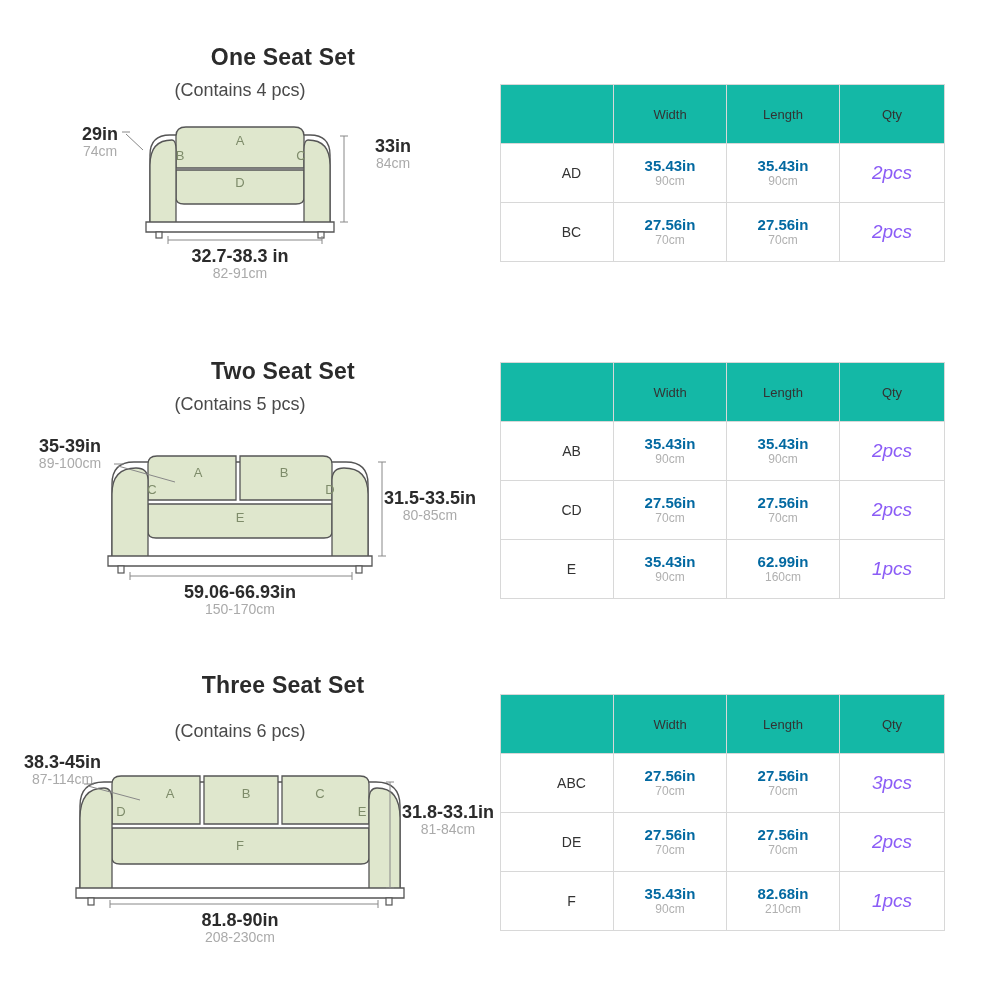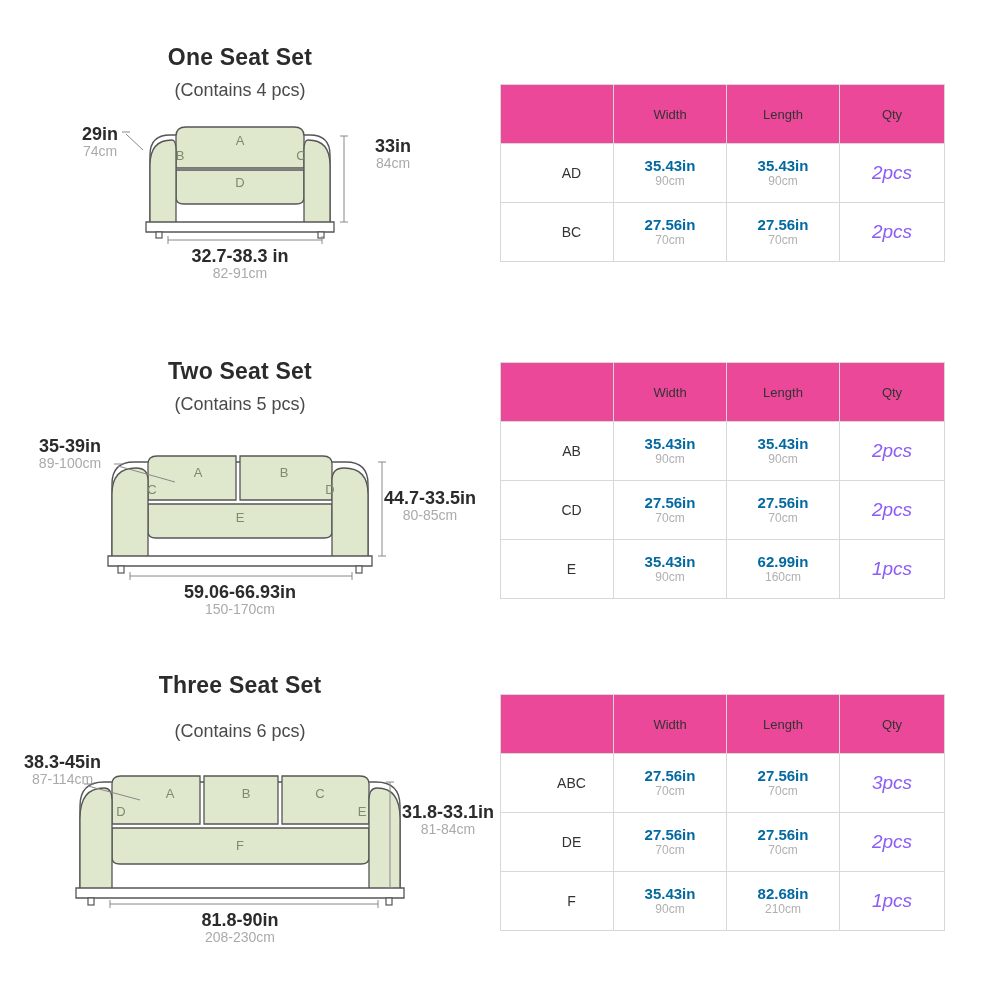--- a/index.html
+++ b/index.html
@@ -41,20 +41,21 @@
   }
 
   .title {
     position: absolute;
     width: 480px;
     text-align: center;
     font-size: 23px;
     font-weight: bold;
     color: #2b2b2b;
     letter-spacing: 0.2px;
+    margin-left: 43px;
   }
   .subtitle {
     position: absolute;
     width: 480px;
     text-align: center;
     font-size: 18px;
     color: #4a4a4a;
   }
 
   
@@ -82,21 +83,21 @@
     table-layout: fixed;
   }
   table.spec th, table.spec td {
     border: 1px solid #d8d8d8;
     text-align: center;
     vertical-align: middle;
     padding: 0;
     height: 58px;
   }
   table.spec th {
-    background: #ec4899;
+    background: #14b8a6;
     font-size: 13px;
     font-weight: normal;
     color: #333333;
   }
   table.spec td.label {
     font-size: 14px;
     color: #333333;
     padding-left: 29px;
   }
   table.spec td.qty {
@@ -231,21 +232,21 @@
   <div class="left-col">
     <div class="title" style="top:44px;">Two Seat Set</div>
     <div class="subtitle" style="top:80px;">(Contains 5 pcs)</div>
 
     <div class="dim" style="left:5px; top:122px; width:130px;">
       <div class="in">35-39in</div>
       <div class="cm">89-100cm</div>
     </div>
 
     <div class="dim" style="left:370px; top:174px; width:120px;">
-      <div class="in">44.7-33.5in</div>
+      <div class="in">31.5-33.5in</div>
       <div class="cm">80-85cm</div>
     </div>
 
     <div class="dim" style="left:115px; top:268px; width:250px;">
       <div class="in">59.06-66.93in</div>
       <div class="cm">150-170cm</div>
     </div>
 
     <svg width="480" height="313" style="position:absolute; left:0; top:0;">
       <path d="M112 244 L112 170 Q112 148 134 148 L346 148 Q368 148 368 170 L368 244 Z" fill="#ffffff" stroke="#555" stroke-width="1.4"></path>

